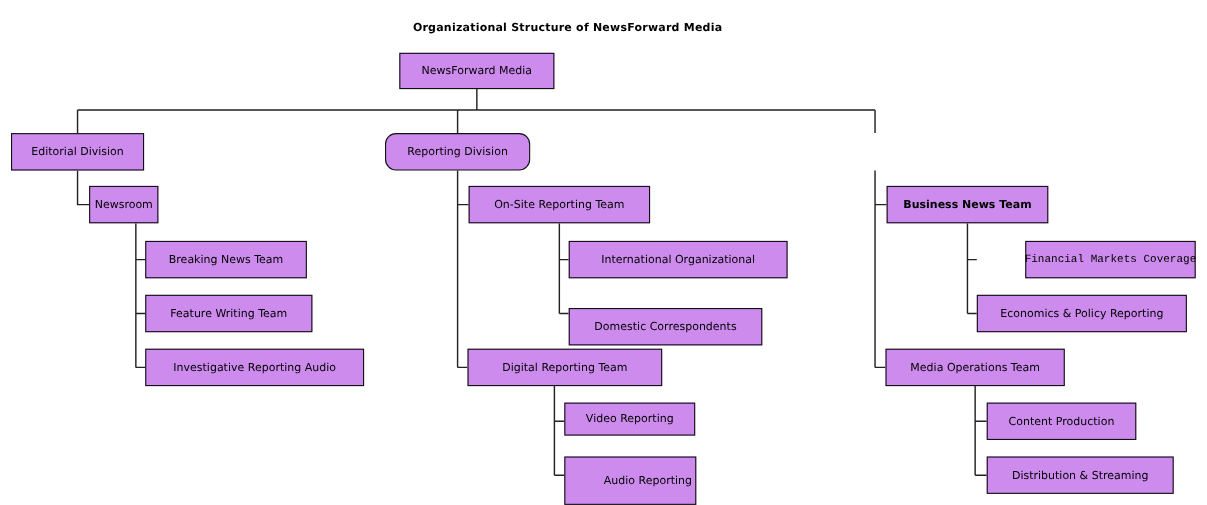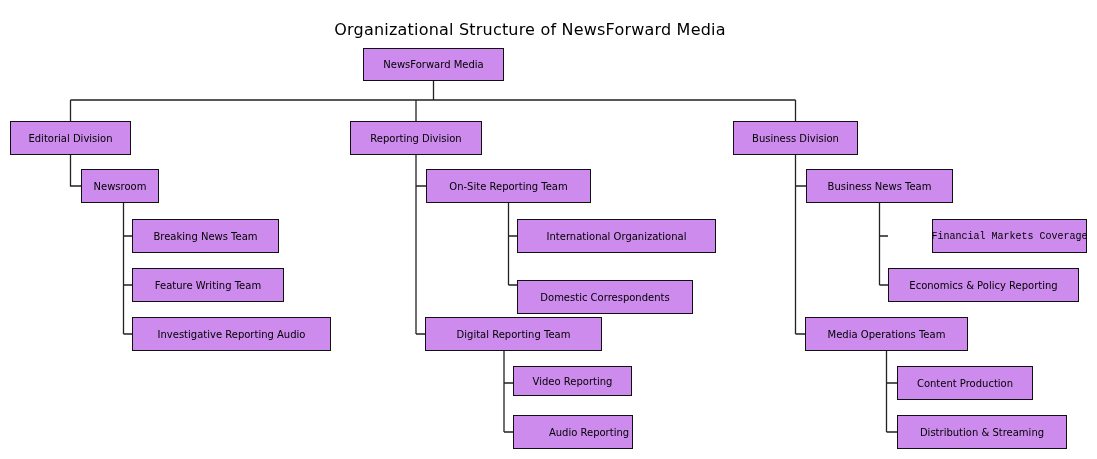--- a/index.html
+++ b/index.html
@@ -10,26 +10,26 @@
   }
   .canvas {
     position: relative;
     width: 1097px;
     height: 459px;
     background: var(--background, #ffffff);
     overflow: hidden;
   }
   .chart-title {
     position: absolute;
-    left: 530px;
+    left: 516px;
     top: 20px;
     transform: translateX(-50%);
     white-space: nowrap;
-    font-size: 16px;
-    font-weight: 400;
+    font-size: 10px;
+    font-weight: 700;
     color: var(--text, #000000);
     letter-spacing: 0.2px;
   }
   .connectors {
     position: absolute;
     left: 0;
     top: 0;
     width: 1097px;
     height: 459px;
   }
@@ -67,34 +67,33 @@
     <path d="M508.5 203 V285 M508.5 236 H517 M508.5 285 H517"></path>
     <path d="M504 351 V432 M504 383 H513 M504 432 H513"></path>
     <path d="M795.5 155 V334 M795.5 186 H806 M795.5 334 H805"></path>
     <path d="M879.5 203 V285 M879.5 236 H888 M879.5 285 H888"></path>
     <path d="M886.5 351 V432 M886.5 383 H897 M886.5 432 H897"></path>
   </svg>
 
   <div class="node" style="left:363px; top:48px;  width:141px; height:33px;">NewsForward Media</div>
 
   <div class="node" style="left:10px;  top:121px; width:121px; height:34px;">Editorial Division</div>
-  <div class="node" style="left:81px;  top:169px; width:78px;  height:34px;">Newsroom</div>
+  <div class="node" style="left:81px;  top:169px; width:63px;  height:34px;">Newsroom</div>
   <div class="node" style="left:132px; top:219px; width:147px; height:34px;">Breaking News Team</div>
   <div class="node" style="left:132px; top:268px; width:152px; height:34px;">Feature Writing Team</div>
   <div class="node" style="left:132px; top:317px; width:199px; height:34px;">Investigative Reporting Audio</div>
 
-  <div class="node" style="left:350px; top:121px; width:132px; height:34px;">Reporting Division</div>
+  <div class="node" style="left:350px; top:121px; width:132px; height:34px;border-radius:10px;">Reporting Division</div>
   <div class="node" style="left:426px; top:169px; width:165px; height:34px;">On-Site Reporting Team</div>
   <div class="node" style="left:517px; top:219px; width:199px; height:34px;">International Organizational</div>
   <div class="node" style="left:517px; top:280px; width:176px; height:34px;">Domestic Correspondents</div>
   <div class="node" style="left:425px; top:317px; width:177px; height:34px;">Digital Reporting Team</div>
   <div class="node" style="left:513px; top:366px; width:119px; height:30px;">Video Reporting</div>
-  <div class="node" style="left:513px; top:415px; width:120px; height:34px;padding-left:32px;">Audio Reporting</div>
+  <div class="node" style="left:513px; top:415px; width:120px; height:44px;padding-left:32px;">Audio Reporting</div>
 
-  <div class="node" style="left:733px; top:121px; width:125px; height:34px;">Business Division</div>
-  <div class="node" style="left:806px; top:169px; width:147px; height:34px;">Business News Team</div>
+  <div class="node" style="left:806px; top:169px; width:147px; height:34px;font-weight:bold;">Business News Team</div>
   <div class="node" style="left:932px; top:219px; width:155px; height:34px;font-family:Liberation Mono, monospace;">Financial Markets Coverage</div>
   <div class="node" style="left:888px; top:268px; width:191px; height:34px;">Economics &amp; Policy Reporting</div>
   <div class="node" style="left:805px; top:317px; width:163px; height:34px;">Media Operations Team</div>
   <div class="node" style="left:897px; top:366px; width:136px; height:34px;">Content Production</div>
   <div class="node" style="left:897px; top:415px; width:170px; height:34px;">Distribution &amp; Streaming</div>
 
 </div>
 
 </body></html>

